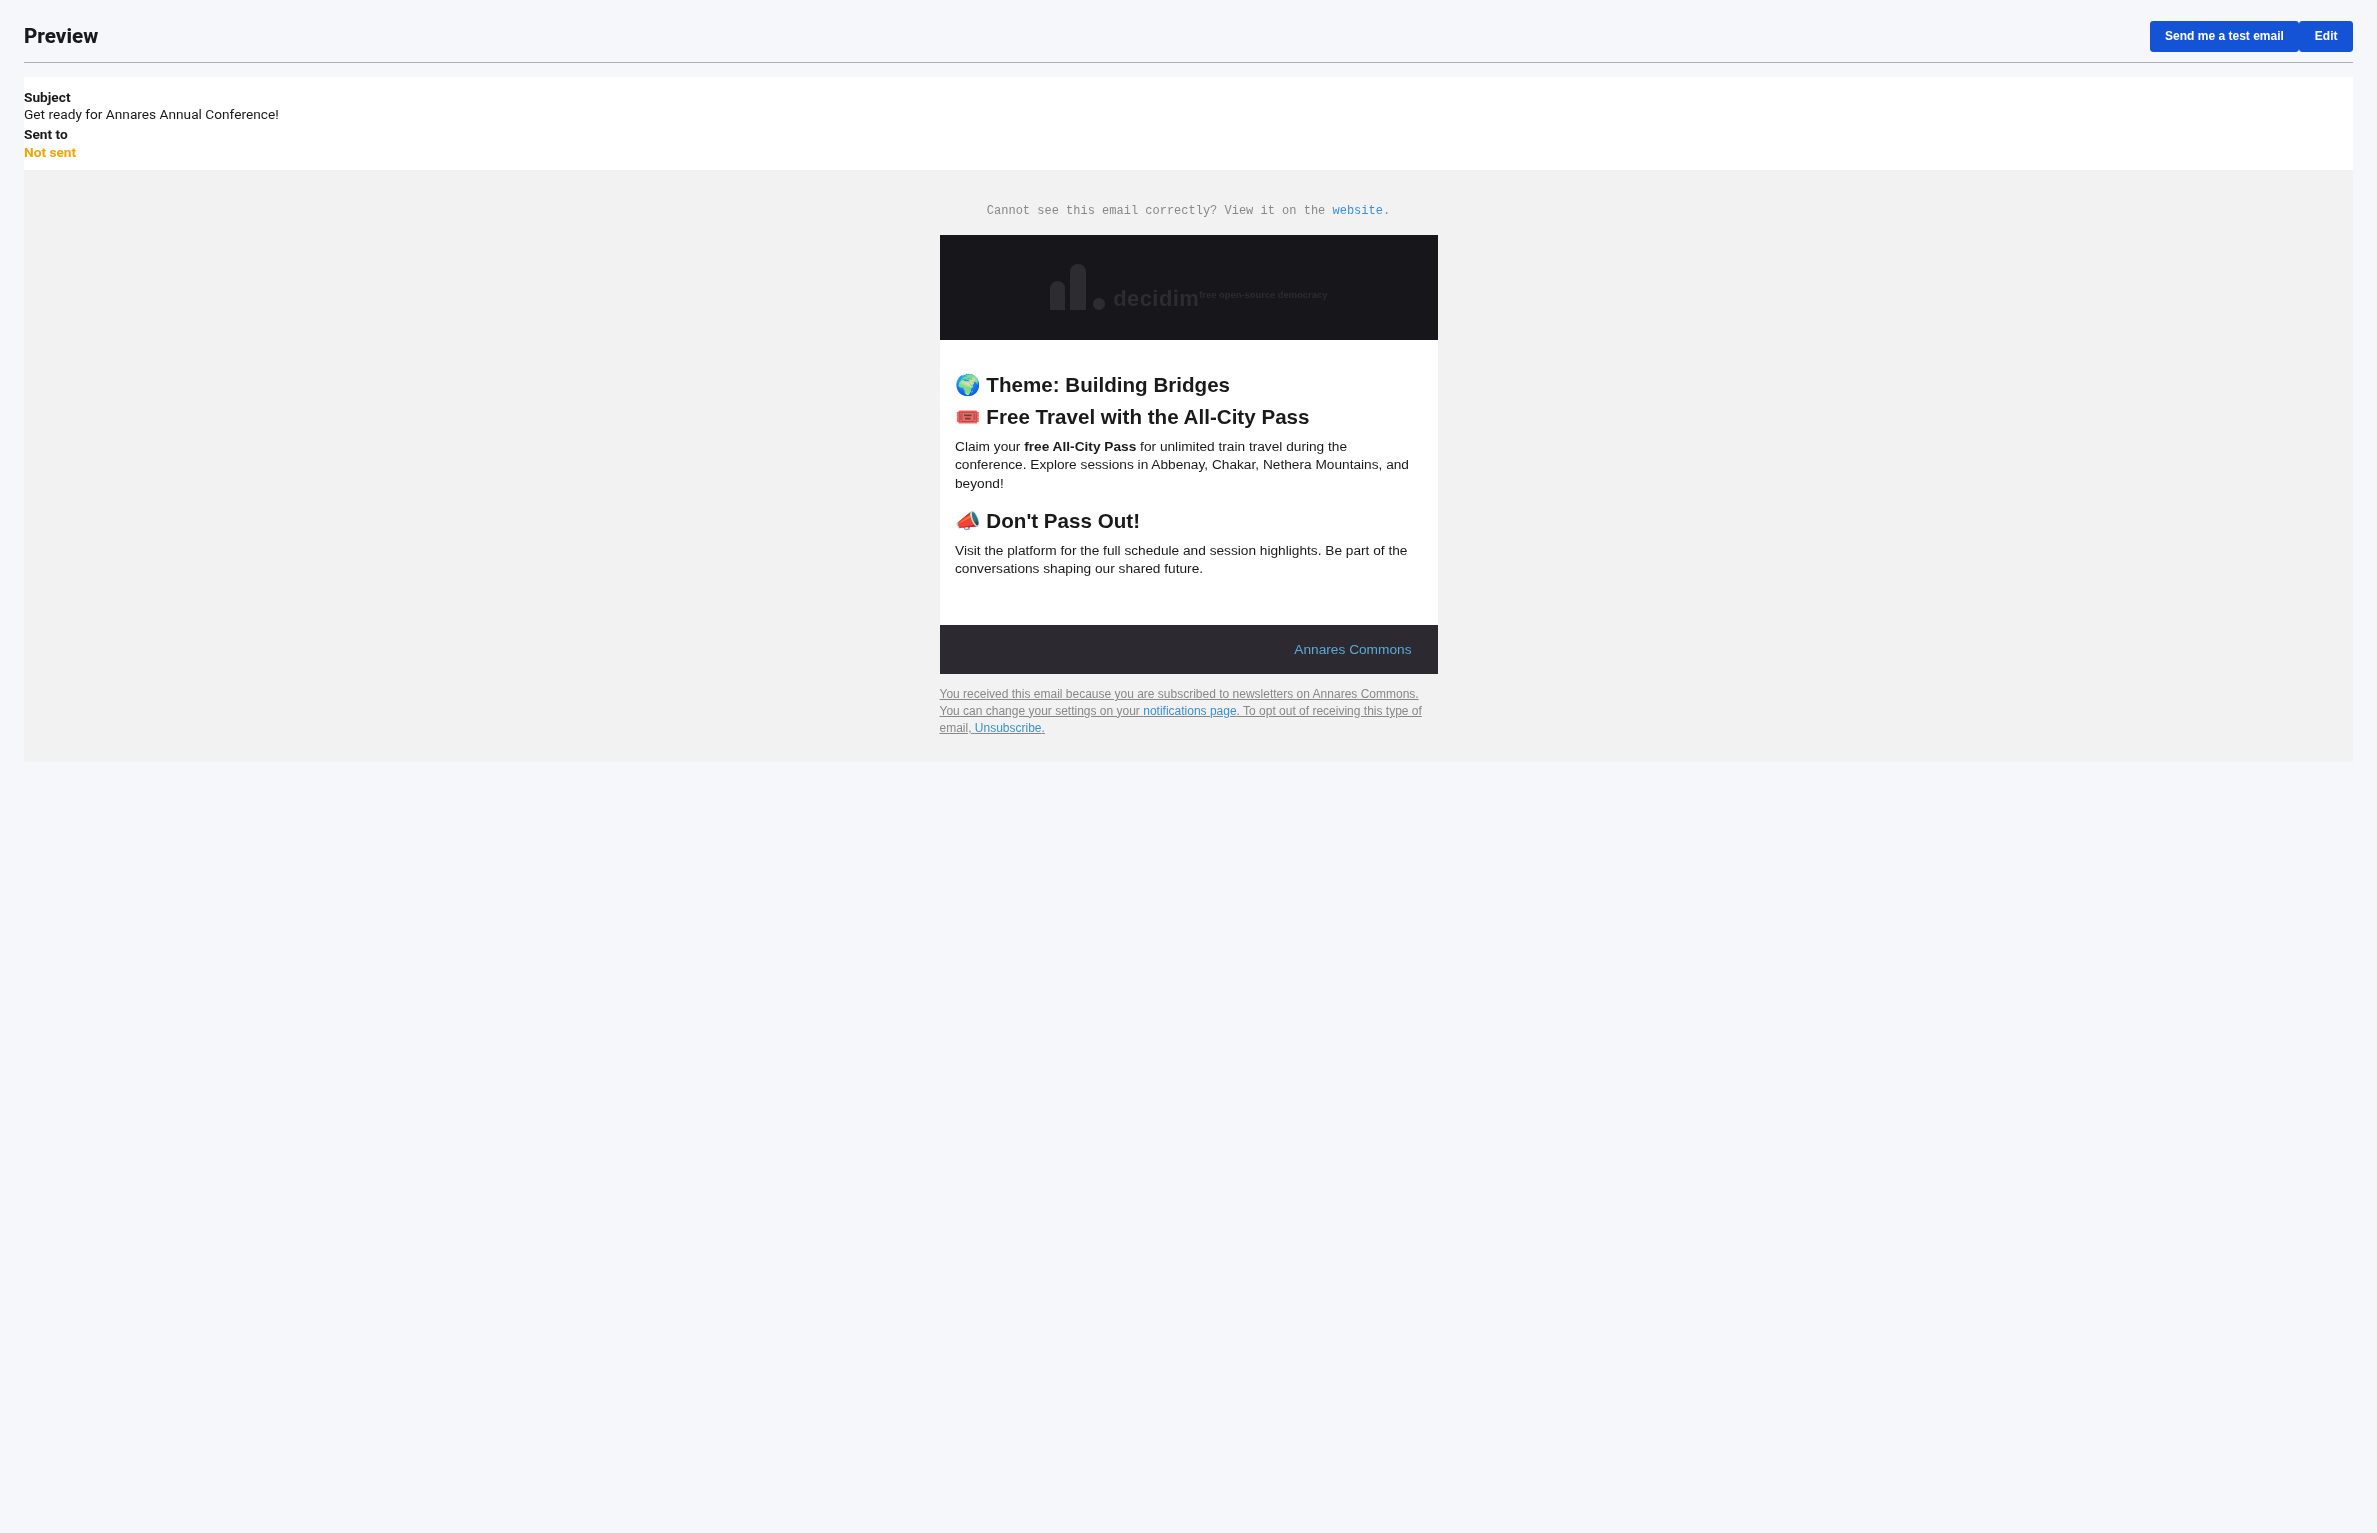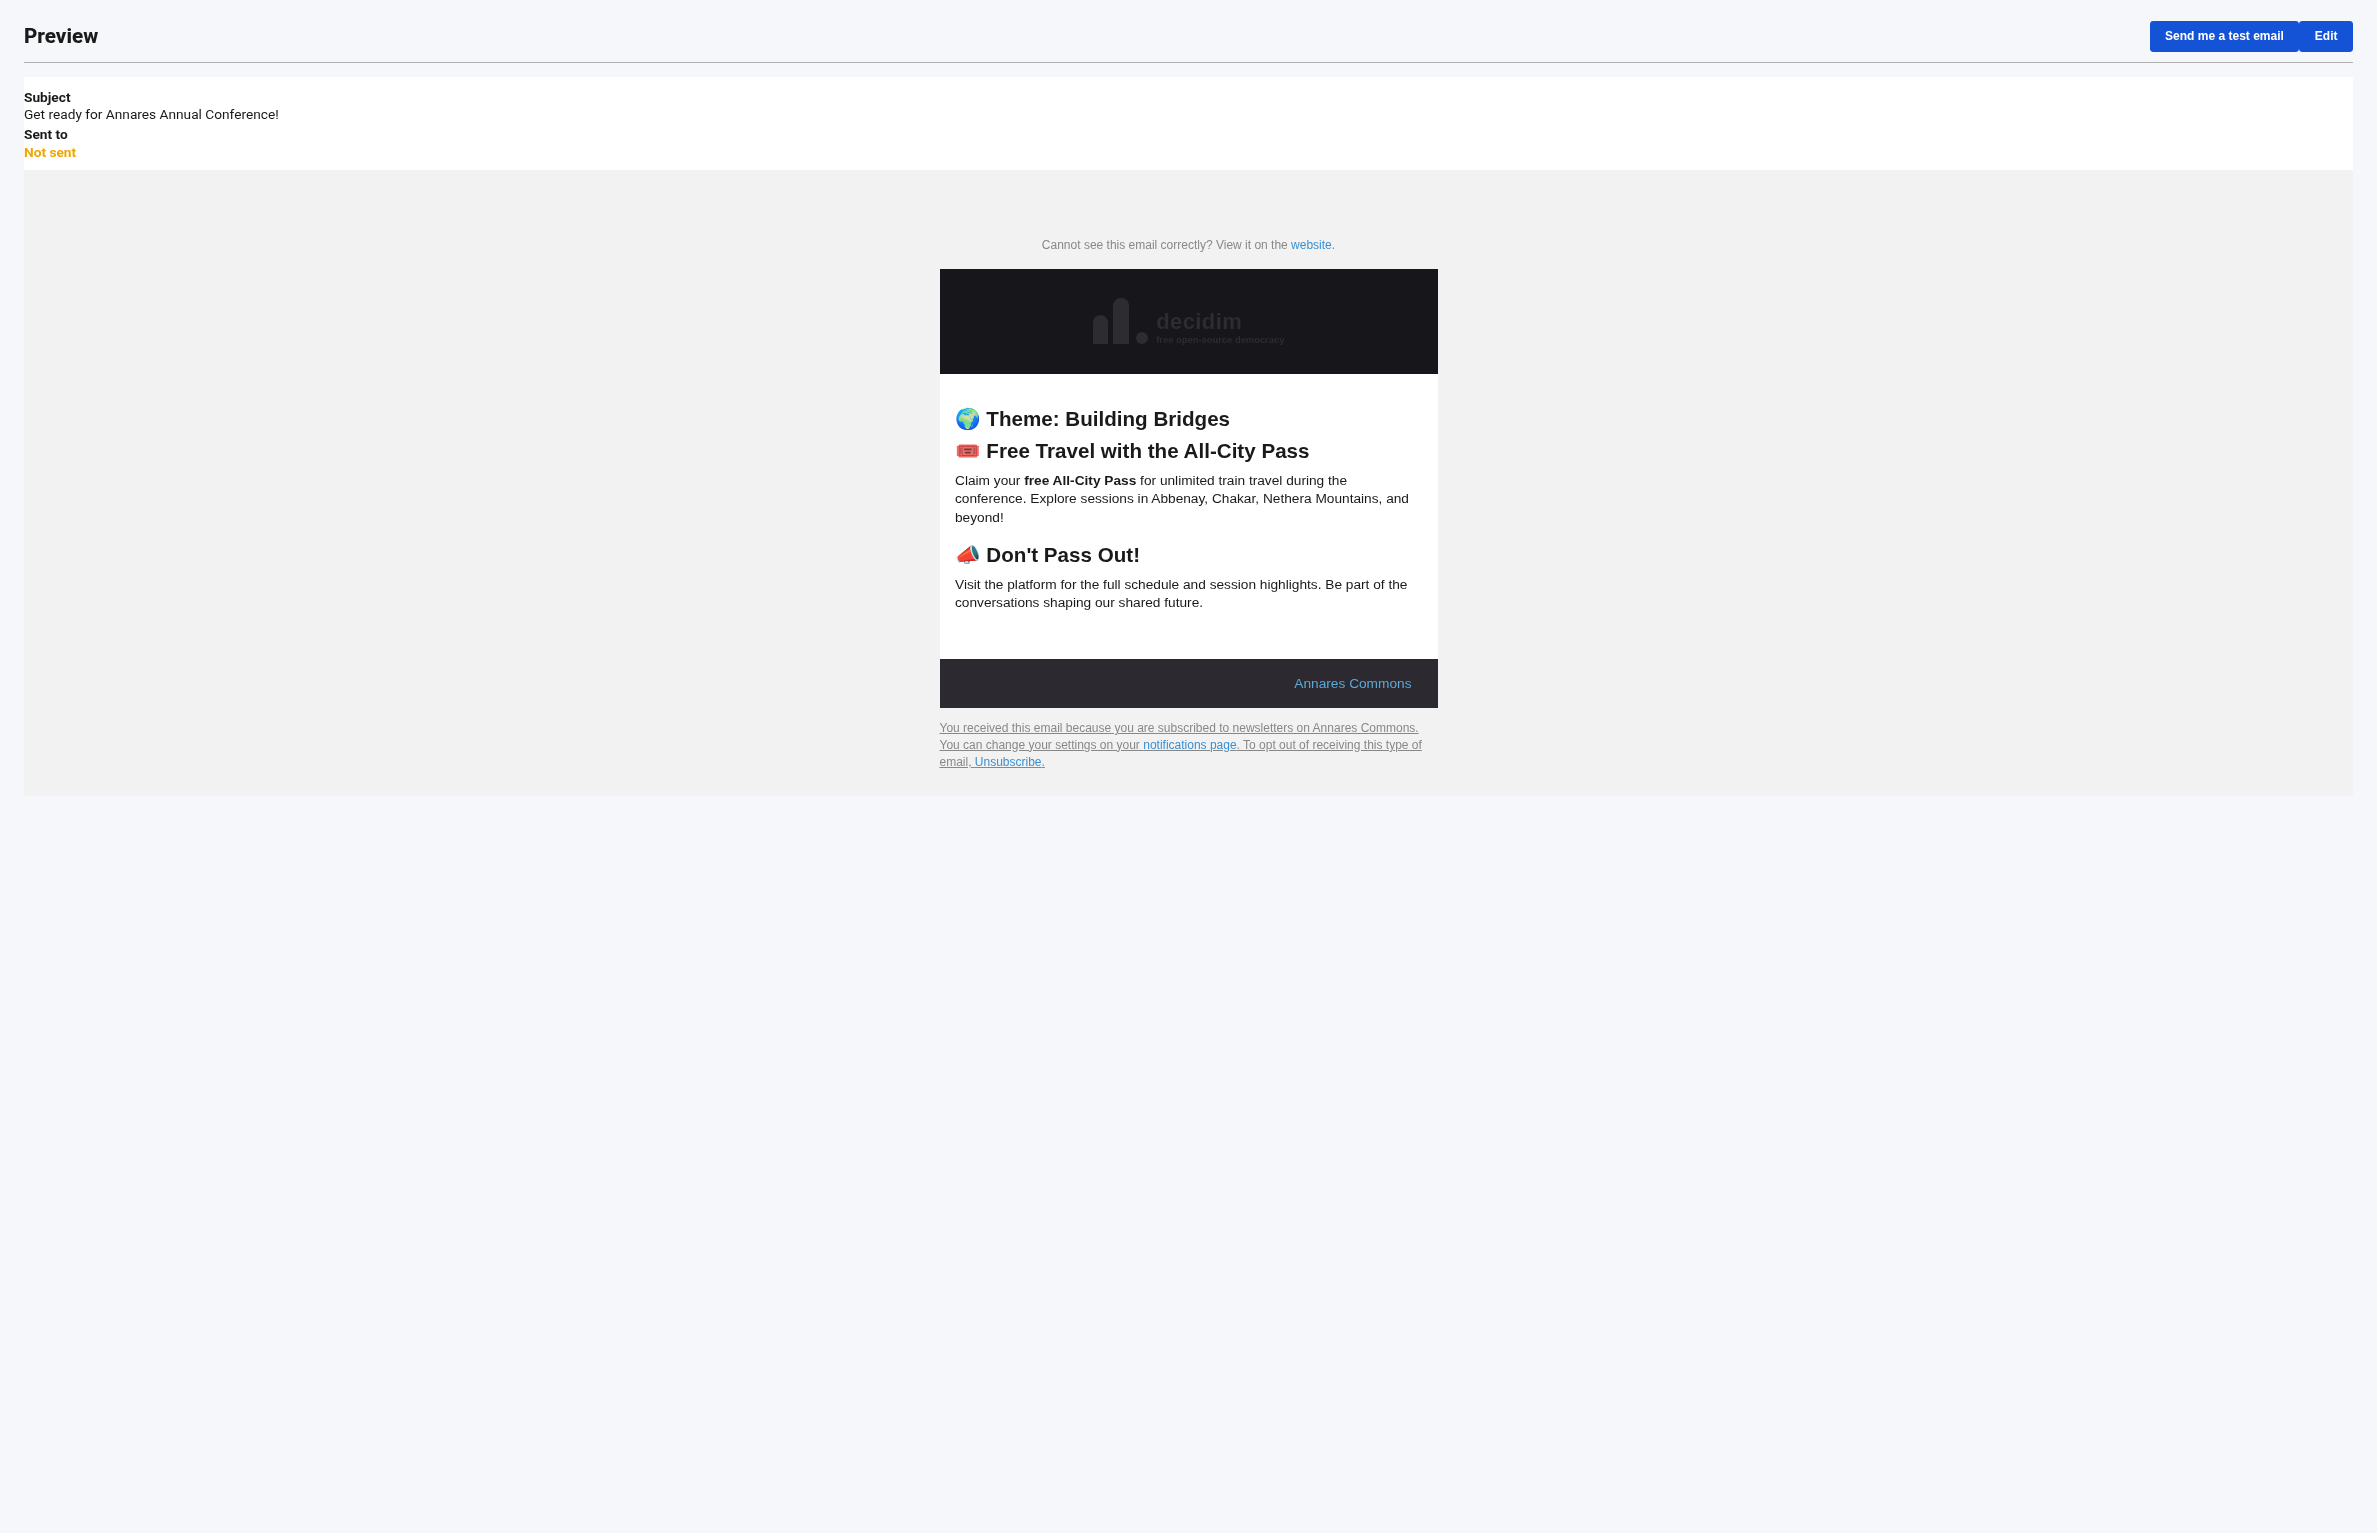--- a/index.html
+++ b/index.html
@@ -56,22 +56,21 @@
   }
   .email-preview-outer {
     background: #f2f2f2;
     padding: 34px 0 26px 0;
   }
   .fallback-line {
     text-align: center;
     color: #888;
     font-size: 12px;
     margin-bottom: 17px;
-    font-family: Liberation Sans, sans-serif;
-    margin-top: 34px;
+    font-family: Liberation Mono, monospace;
   }
   .fallback-line a { color: #3a8fd1; text-decoration: none; }
   .email-card {
     width: 498px;
     max-width: 100%;
     margin: 0 auto;
     background: #ffffff;
     font-family: Helvetica, Arial, sans-serif;
   }
   .email-header {
@@ -88,21 +87,21 @@
     gap: 8.6px;
   }
   .logo-bars {
     display: flex;
     align-items: flex-end;
     gap: 5.2px;
   }
   .bar1 { width: 15.5px; height: 29px; background: #2d2c30; border-radius: 7.7px 7.7px 0 0; }
   .bar2 { width: 15.5px; height: 46px; background: #2d2c30; border-radius: 7.7px 7.7px 0 0; }
   .dot  { width: 12px; height: 12px; background: #2d2c30; border-radius: 50%; margin-left: 1.7px; margin-bottom: 0; }
-  .logo-text { display: flex; flex-direction: column; line-height: 1; }
+  .logo-text { display: flex; flex-direction: row; line-height: 1; }
   .logo-name { font-size: 22px; font-weight: 600; color: #2d2c30; letter-spacing: 0.4px; }
   .logo-tag  { font-size: 9.4px; font-weight: 600; color: #2d2c30; margin-top: 1.7px; }
   .email-body {
     padding: 33px 15.5px 31px 15.5px;
   }
   .email-body h2 {
     font-family: Helvetica, Arial, sans-serif;
     font-size: 20.6px;
     font-weight: 700;
     margin: 0 0 8.6px 0;

